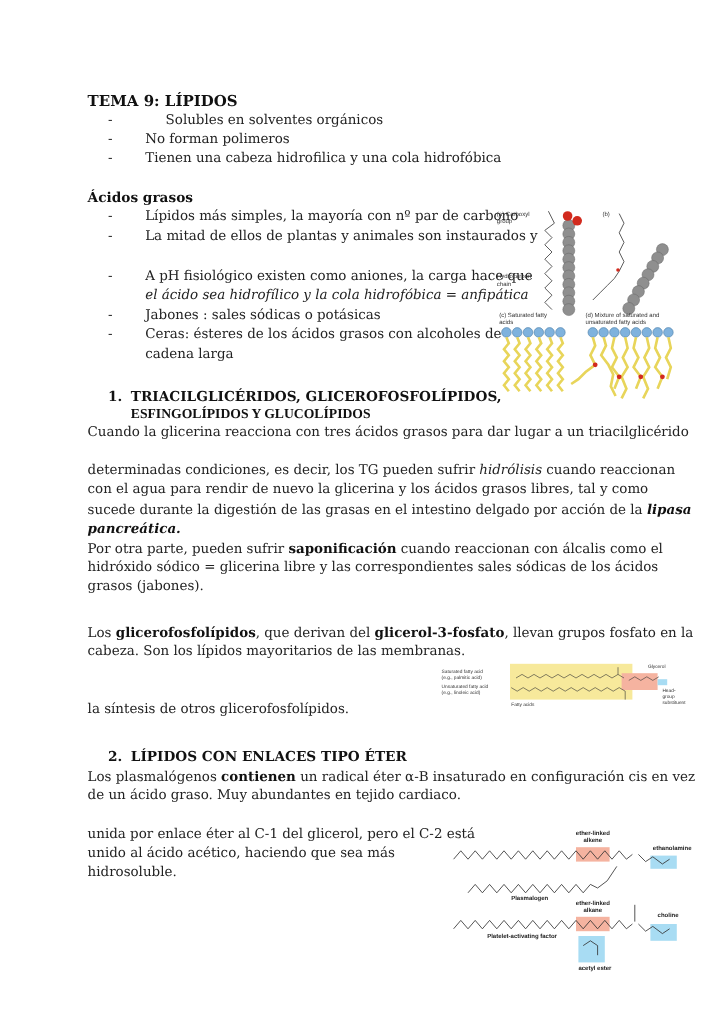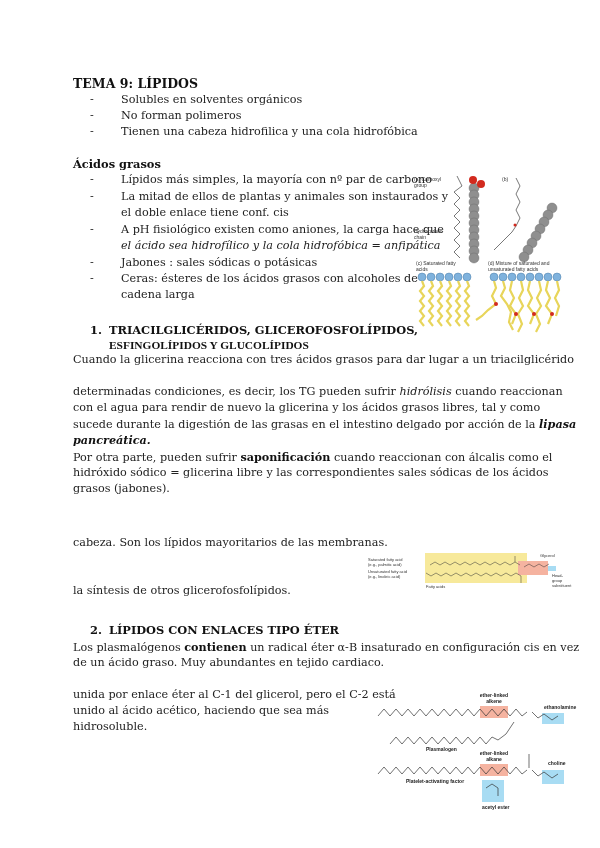--- a/index.html
+++ b/index.html
@@ -18,29 +18,28 @@
   .lbl { font-family:"Liberation Sans", sans-serif; font-size:5px; color:#333; position:absolute; white-space:nowrap; }
   .lblb { font-family:"Liberation Sans", sans-serif; font-size:5px; font-weight:bold; color:#222; position:absolute; white-space:nowrap; }
 </style>
 </head>
 <body>
 
 <div class="page">
 
   <div class="t h1" style="left:73px; top:76px;">TEMA 9: LÍPIDOS</div>
 
-  <div class="li" style="left:90px; top:92px;"><span class="dash">-</span><span style="margin-left:31px">Solubles en solventes orgánicos</span></div>
+  <div class="li" style="left:90px; top:92px;"><span class="dash">-</span><span style="margin-left:48px">Solubles en solventes orgánicos</span></div>
   <div class="li" style="left:90px; top:108px;"><span class="dash">-</span><span style="margin-left:31px">No forman polimeros</span></div>
   <div class="li" style="left:90px; top:124px;"><span class="dash">-</span><span style="margin-left:31px">Tienen una cabeza hidrofilica y una cola hidrofóbica</span></div>
 
   <div class="t h2" style="left:73px; top:156px;">Ácidos grasos</div>
 
   <div class="li" style="left:90px; top:172px;"><span class="dash">-</span><span style="margin-left:31px">Lípidos más simples, la mayoría con nº par de carbono</span></div>
   <div class="li" style="left:90px; top:189px;"><span class="dash">-</span><span style="margin-left:31px">La mitad de ellos de plantas y animales son instaurados y</span></div>
-  <div class="t" style="left:121px; top:205px;">el doble enlace tiene conf. cis</div>
   <div class="li" style="left:90px; top:222px;"><span class="dash">-</span><span style="margin-left:31px">A pH fisiológico existen como aniones, la carga hace que</span></div>
   <div class="t" style="left:121px; top:238px;font-style:italic;">el ácido sea hidrofílico y la cola hidrofóbica = anfipática</div>
   <div class="li" style="left:90px; top:255px;"><span class="dash">-</span><span style="margin-left:31px">Jabones : sales sódicas o potásicas</span></div>
   <div class="li" style="left:90px; top:271px;"><span class="dash">-</span><span style="margin-left:31px">Ceras: ésteres de los ácidos grasos con alcoholes de</span></div>
   <div class="t" style="left:121px; top:287px;">cadena larga</div>
 
   <div class="fig" style="left:412px; top:168px; width:150px; height:170px;">
     <div class="lbl" style="left:2px; top:8px; width:38px; white-space:normal; line-height:6px;">(a) Carboxyl group</div>
     <div class="lbl" style="left:2px; top:60px; width:30px; white-space:normal; line-height:6px;">Hydrocarbon chain</div>
     <div class="lbl" style="left:90px; top:8px;">(b)</div>
@@ -129,20 +128,21 @@
   <div class="t" style="left:73px; top:352px;">Cuando la glicerina reacciona con tres ácidos grasos para dar lugar a un triacilglicérido</div>
   <div class="t" style="left:73px; top:384px;"><span>determinadas condiciones, es decir, los TG pueden sufrir </span><span class="i">hidrólisis</span><span> cuando reaccionan</span></div>
   <div class="t" style="left:73px; top:400px;">con el agua para rendir de nuevo la glicerina y los ácidos grasos libres, tal y como</div>
   <div class="t" style="left:73px; top:416px;"><span>sucede durante la digestión de las grasas en el intestino delgado por acción de la </span><span class="bi">lipasa</span></div>
   <div class="t bi" style="left:73px; top:432px;">pancreática.</div>
 
   <div class="t" style="left:73px; top:449px;"><span>Por otra parte, pueden sufrir </span><span class="b">saponificación</span><span> cuando reaccionan con álcalis como el</span></div>
   <div class="t" style="left:73px; top:465px;">hidróxido sódico = glicerina libre y las correspondientes sales sódicas de los ácidos</div>
   <div class="t" style="left:73px; top:481px;">grasos (jabones).</div>
 
+  <div class="t" style="left:73px; top:519px;"><span>Los </span><span class="b">glicerofosfolípidos</span><span>, que derivan del </span><span class="b">glicerol-3-fosfato</span><span>, llevan grupos fosfato en la</span></div>
   <div class="t" style="left:73px; top:535px;">cabeza. Son los lípidos mayoritarios de las membranas.</div>
   <div class="t" style="left:73px; top:583px;">la síntesis de otros glicerofosfolípidos.</div>
 
   <div class="fig" style="left:368px; top:553px; width:200px; height:40px;">
     <div class="lbl" style="left:0; top:4px; width:40px; white-space:normal; line-height:5px; font-size:4px;">Saturated fatty acid (e.g., palmitic acid)</div>
     <div class="lbl" style="left:0; top:16px; width:40px; white-space:normal; line-height:5px; font-size:4px;">Unsaturated fatty acid (e.g., linoleic acid)</div>
     <svg width="200" height="40" style="position:absolute;left:0;top:0">
       <rect x="57" y="0" width="102" height="30" fill="#f7e99b"></rect>
       <rect x="150" y="8" width="30" height="14" fill="#f5b3a0"></rect>
       <rect x="180" y="13" width="8" height="5" fill="#a8dcf3"></rect>

